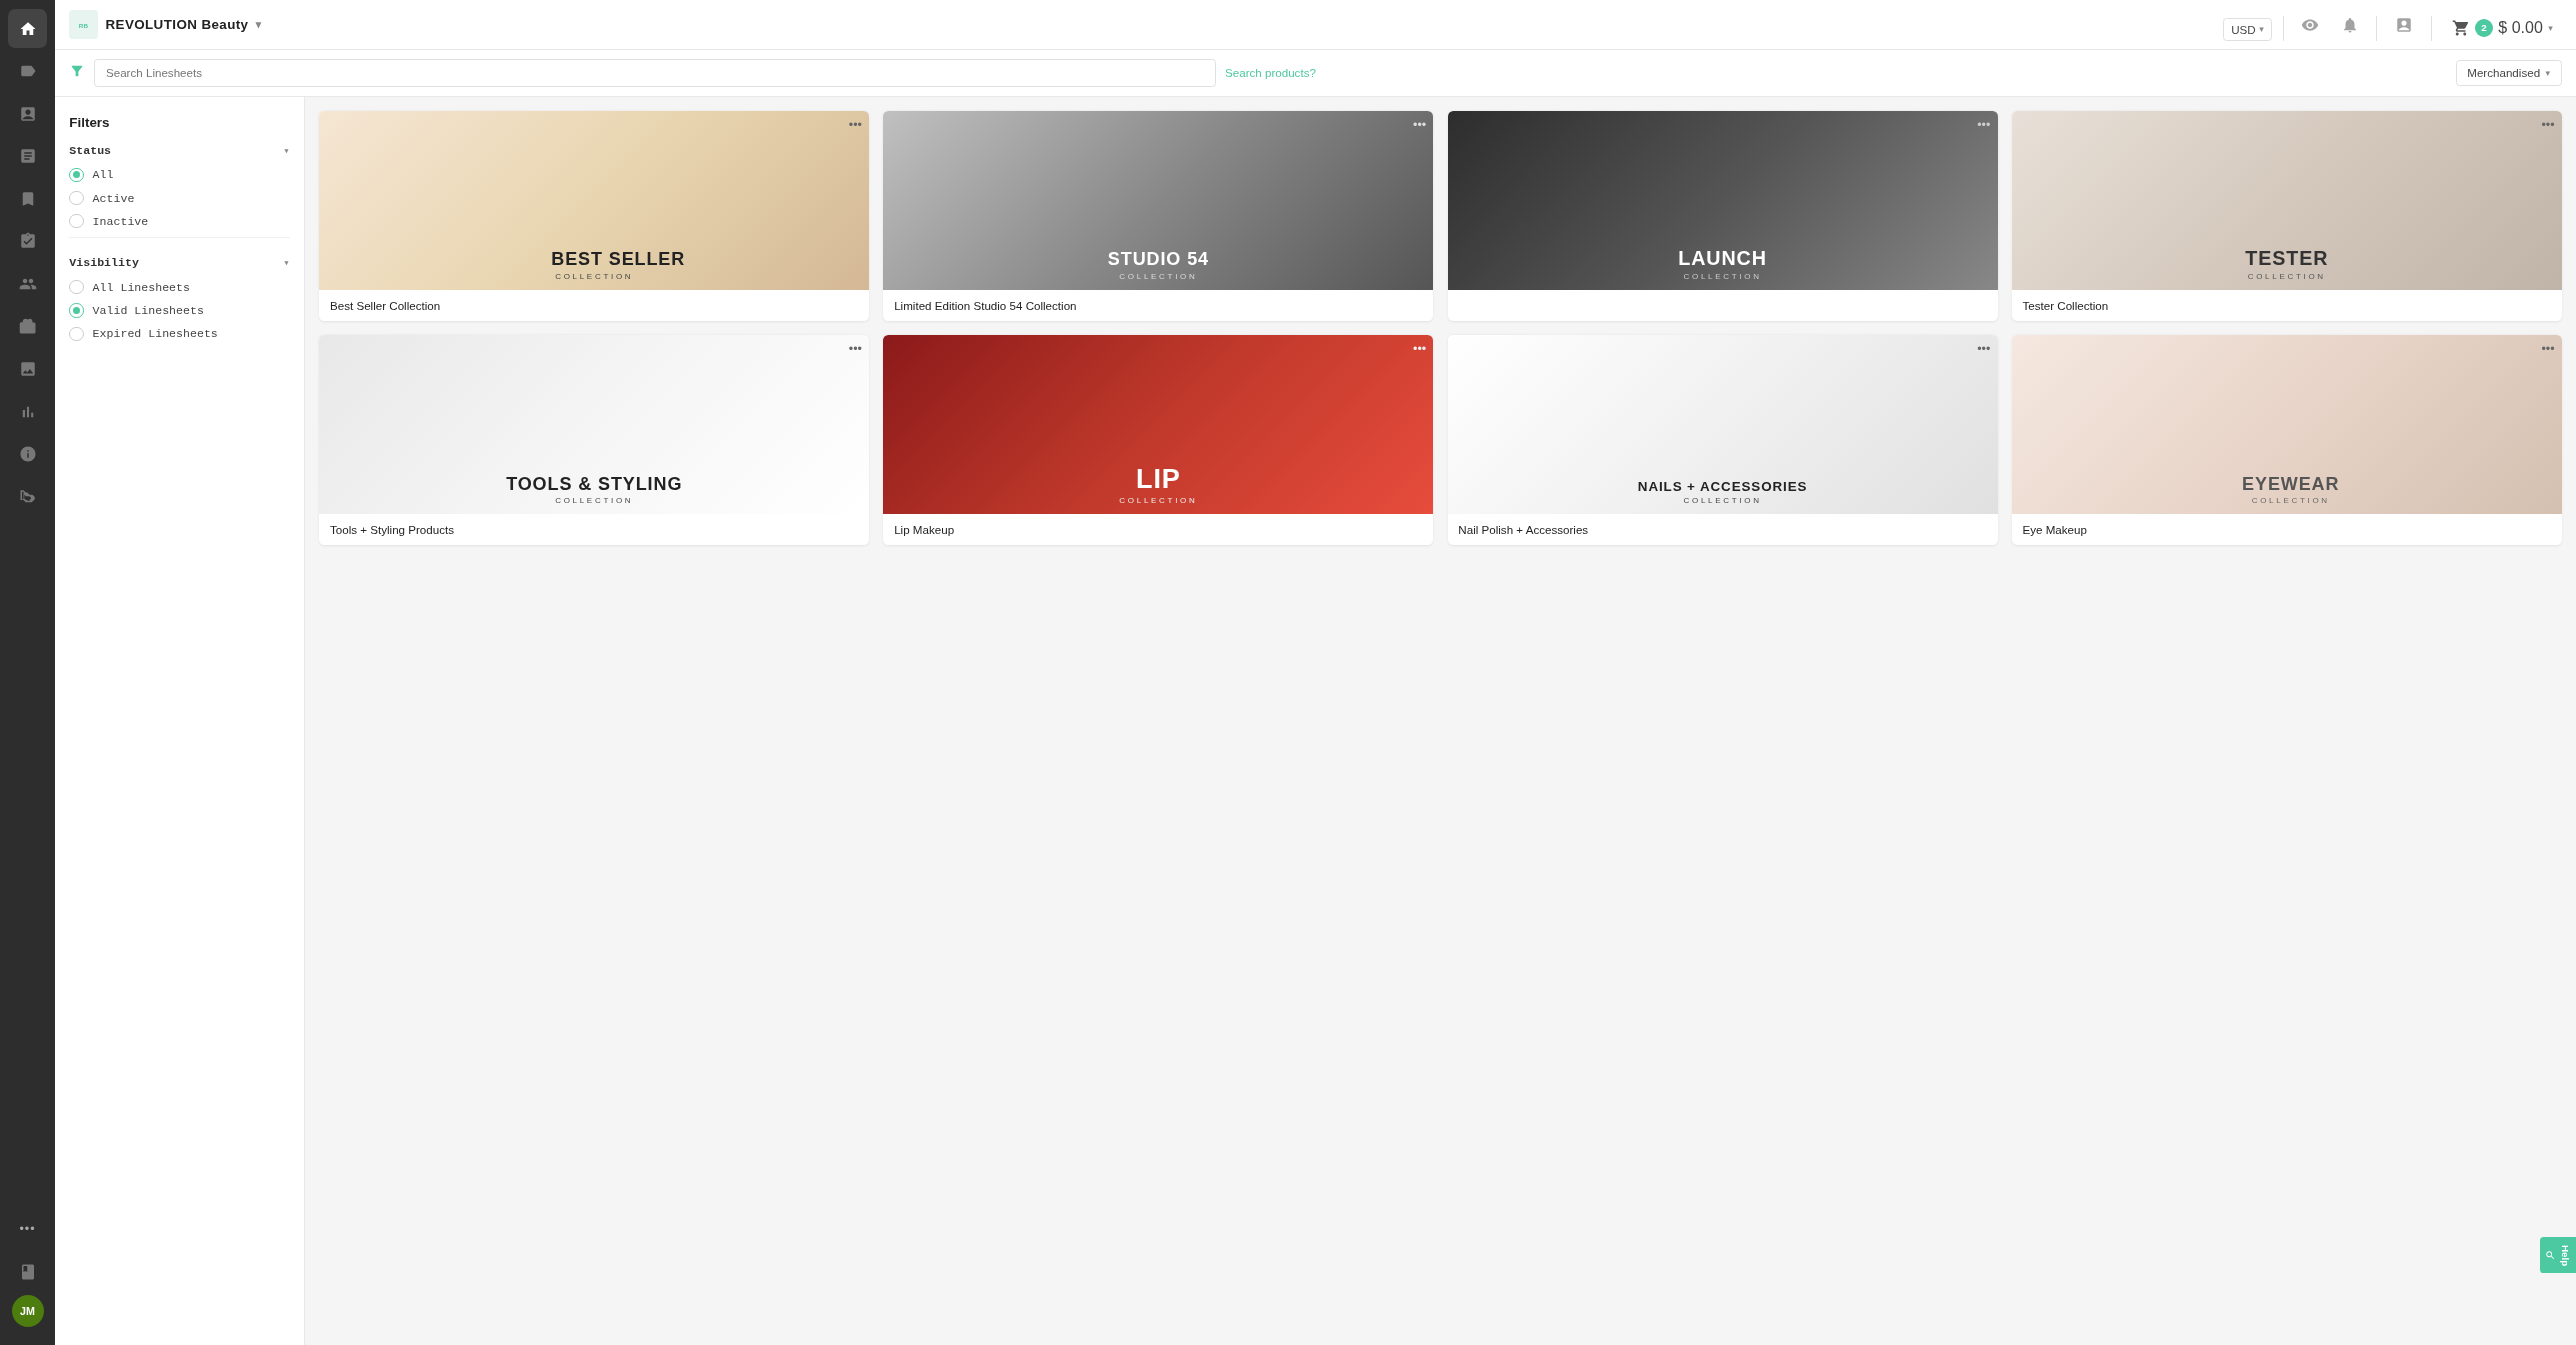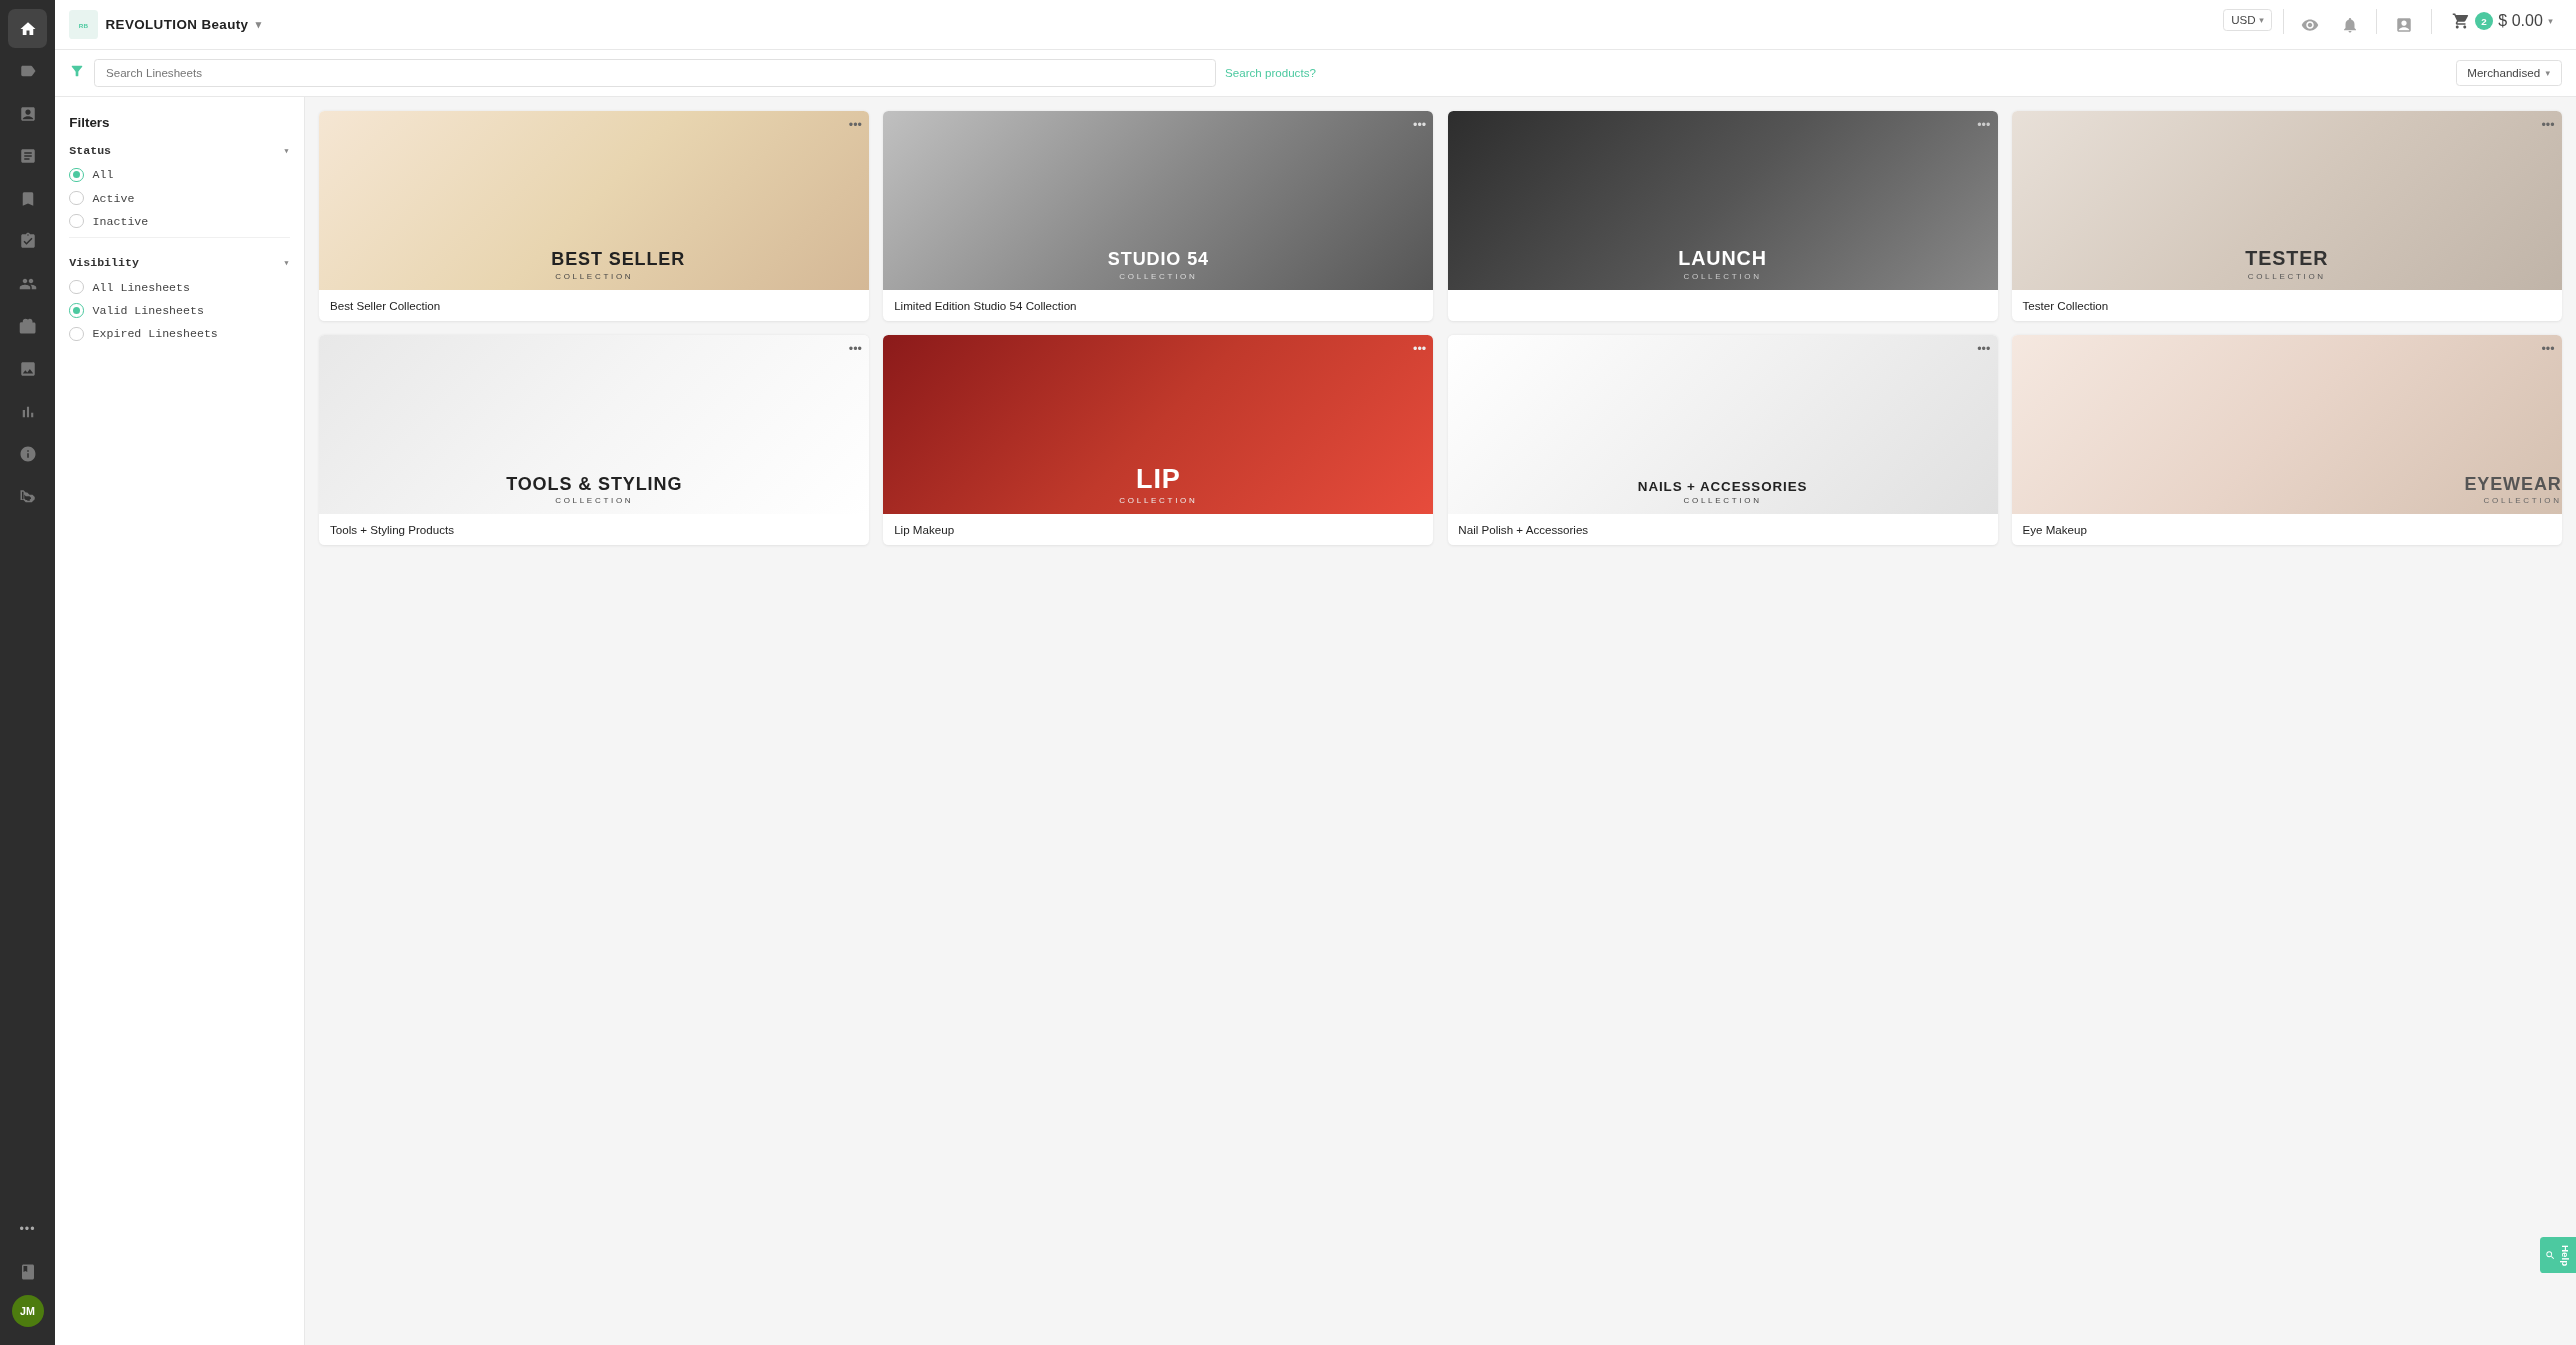--- a/index.html
+++ b/index.html
@@ -83,21 +83,21 @@
       overflow: hidden;
       background: #e8f4f0;
       display: flex;
       align-items: center;
       justify-content: center;
     }
     .brand-logo-icon svg { width: 25px; height: 25px; }
     .header-spacer { flex: 1; }
     .header-controls {
       display: flex;
-      align-items: flex-start;
+      align-items: flex-end;
       gap: 7.2px;
     }
     .currency-selector {
       display: flex;
       align-items: center;
       gap: 3.6px;
       font-size: 11.6px;
       color: #444;
       cursor: pointer;
       padding: 3.6px 7.2px;
@@ -627,21 +627,21 @@
                   </div>
                   <div class="product-image-overlay">•••</div>
                 </div>
               </div>
               <div class="product-title">Nail Polish + Accessories</div>
             </div>
 
             <div class="product-card">
               <div class="product-image bg-eyewear" style="height:179px;">
                 <div style="position:relative; width:100%; height:100%;">
-                  <div style="position:absolute; bottom:9px; left:8px; right:0; text-align:right;">
+                  <div style="position:absolute; bottom:9px; left:8px; right:0; text-align:center;">
                     <div style="font-size:18px; font-weight:900; letter-spacing:0.9px; color:#555; line-height:1.1;">EYEWEAR</div>
                     <div style="font-size:8px; letter-spacing:2.7px; color:#666; margin-top:1.8px;">COLLECTION</div>
                   </div>
                   <div class="product-image-overlay">•••</div>
                 </div>
               </div>
               <div class="product-title">Eye Makeup</div>
             </div>
 
           </div>

